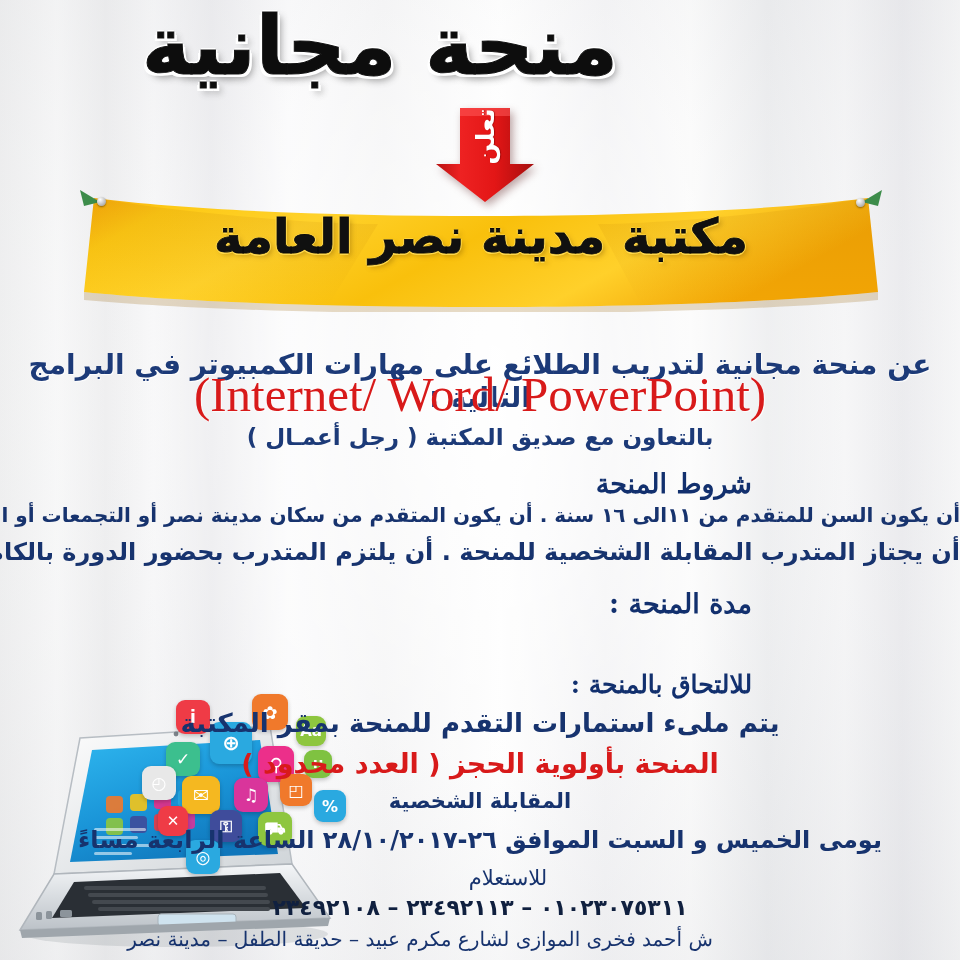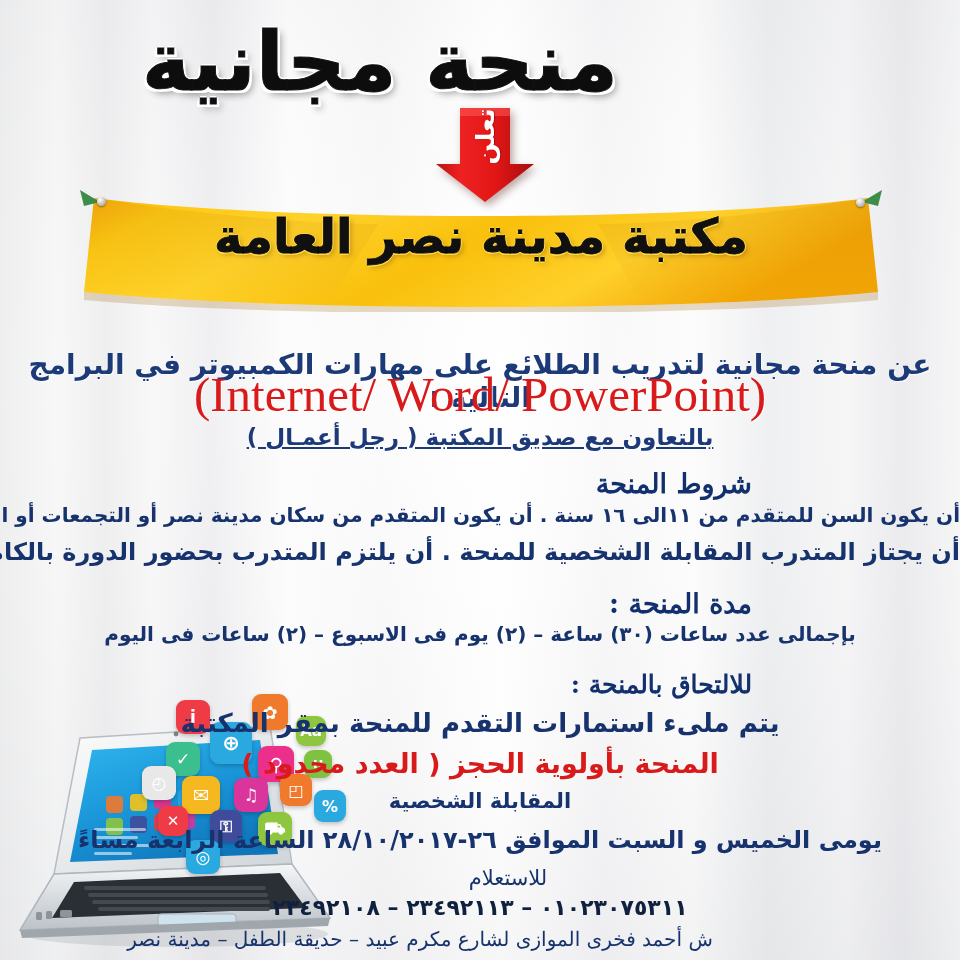--- a/index.html
+++ b/index.html
@@ -43,21 +43,21 @@
     background: radial-gradient(ellipse at 50% 42%,
       rgba(255,255,255,0.85) 0%,
       rgba(255,255,255,0.25) 45%,
       rgba(205,207,212,0.30) 100%);
     pointer-events: none;
   }
 
   
   .headline {
     position: absolute;
-    top: 16px;
+    top: 0;
     left: 0;
     width: 760px;
     text-align: center;
     font-family: "DejaVu Sans", sans-serif;
     font-weight: bold;
     font-size: 82px;
     line-height: 1.12;
     color: #0d0d0d;
     letter-spacing: 3px;
     z-index: 6;
@@ -164,21 +164,20 @@
     position: absolute;
     top: 424px;
     left: 0;
     width: 960px;
     text-align: center;
     font-family: "DejaVu Sans", sans-serif;
     font-weight: bold;
     font-size: 23px;
     color: #1c3a78;
     z-index: 6;
-    text-decoration: underline;
   }
 
   
   .sec-head {
     position: absolute;
     right: 208px;
     font-family: "DejaVu Serif", serif;
     font-weight: bold;
     font-size: 27px;
     color: #12306e;
@@ -354,21 +353,20 @@
 
   <div class="intro-ar">عن منحة مجانية لتدريب الطلائع على مهارات الكمبيوتر  في البرامج التالية :</div>
   <div class="programs-en">(Internet/ Word/ PowerPoint)</div>
   <div class="partner-ar">بالتعاون مع صديق المكتبة ( رجل أعمـال )</div>
 
   <div class="sec-head" style="top:468px;">شروط المنحة</div>
   <div class="cond-row" id="cond-row-1">أن يكون السن للمتقدم من ١١الى ١٦ سنة .     أن يكون المتقدم من سكان مدينة نصر أو التجمعات أو المقطم .</div>
   <div class="cond-row" id="cond-row-2">أن يجتاز المتدرب المقابلة الشخصية للمنحة .    أن يلتزم المتدرب بحضور الدورة بالكامل .</div>
 
   <div class="sec-head" style="top:588px;">مدة المنحة :</div>
-  <div class="duration-line">بإجمالى عدد ساعات (٣٠) ساعة – (٢) يوم فى الاسبوع – (٢) ساعات فى اليوم</div>
 
   <div class="sec-head" style="top:670px;font-size:25px;">للالتحاق بالمنحة :</div>
   <div class="join-line" id="join-1">يتم ملىء استمارات التقدم للمنحة بمقر المكتبة</div>
   <div class="join-line" id="join-2">المنحة بأولوية الحجز ( العدد محدود )</div>
   <div class="join-line" id="join-3">المقابلة الشخصية</div>
   <div class="join-line" id="join-4">يومى الخميس و السبت الموافق ٢٦-٢٨/١٠/٢٠١٧ الساعة الرابعة مساءً</div>
 
   <div class="contact-head">للاستعلام</div>
   <div class="phones">٠١٠٢٣٠٧٥٣١١ – ٢٣٤٩٢١١٣ – ٢٣٤٩٢١٠٨</div>
   <div class="address">ش أحمد فخرى الموازى لشارع مكرم عبيد – حديقة الطفل – مدينة نصر</div>

